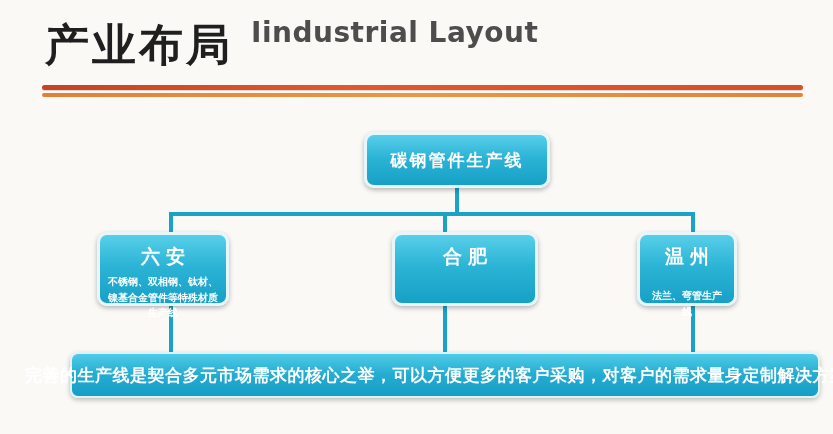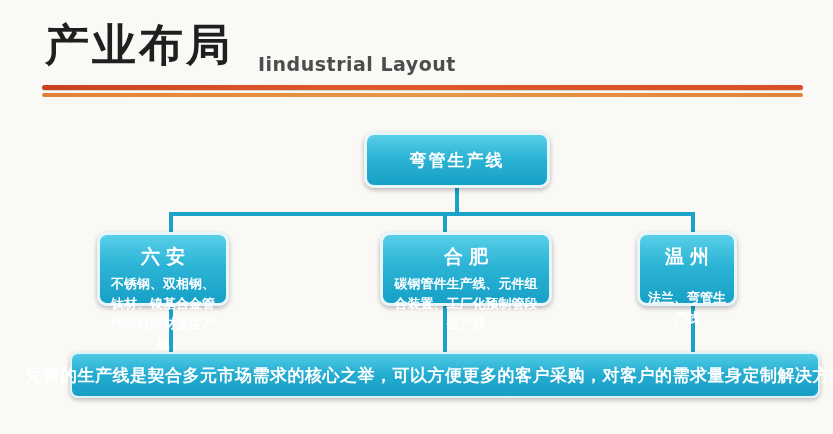--- a/index.html
+++ b/index.html
@@ -13,32 +13,32 @@
     background: #faf9f6;
     overflow: hidden;
   }
 
   
   .header {
     position: absolute;
     left: 45px;
     top: 16px;
     display: flex;
-    align-items: flex-end;
-    gap: 25px;
+    align-items: flex-start;
+    gap: 18px;
     white-space: nowrap;
   }
   .title-cn {
     font-size: 44px;
     font-weight: bold;
     color: #1f1f1f;
     letter-spacing: 3px;
   }
   .title-en {
-    font-size: 19px;
+    font-size: 28px;
     font-weight: bold;
     color: #4d4d4d;
     letter-spacing: 0.5px;
   }
 
   
   .divider {
     position: absolute;
     left: 42px;
     right: 30px;
@@ -91,28 +91,28 @@
     height: 74px;
     padding-top: 9px;
   }
   .child-node .city {
     font-size: 19px;
     font-weight: bold;
     letter-spacing: 6px;
     text-indent: 6px; 
   }
   .child-node .desc {
-    font-size: 13px;
+    font-size: 10px;
     line-height: 1.55;
     margin-top: 4px;
     padding: 0 8px;
     font-weight: bold;
   }
   .child-luan    { left: 97px; width: 132px; }
-  .child-hefei   { left: 380px; width: 172px; }
+  .child-hefei   { left: 392px; width: 146px; }
   .child-wenzhou { left: 637px; width: 100px; }
   .child-wenzhou .desc { margin-top: 18px; }
 
   
   .summary-bar {
     position: absolute;
     left: 70px;
     top: 352px;
     width: 750px;
     height: 46px;
@@ -148,31 +148,30 @@
   <div class="line" style="left:455px; top:188px; width:4px; height:26px;"></div>
   <div class="line" style="left:169px; top:212px; width:526px; height:4px;"></div>
   <div class="line" style="left:169px; top:214px; width:4px; height:20px;"></div>
   <div class="line" style="left:443px; top:214px; width:4px; height:20px;"></div>
   <div class="line" style="left:691px; top:214px; width:4px; height:20px;"></div>
   <div class="line" style="left:169px; top:304px; width:4px; height:50px;"></div>
   <div class="line" style="left:443px; top:304px; width:4px; height:50px;"></div>
   <div class="line" style="left:691px; top:304px; width:4px; height:50px;"></div>
 
   <div class="node root-node">
-    <span>弯管生产线</span>
+    <span>碳钢管件生产线</span>
   </div>
 
   <div class="node child-node child-luan">
     <div class="city">六安</div>
     <div class="desc">不锈钢、双相钢、钛材、镍基合金管件等特殊材质生产线</div>
   </div>
 
   <div class="node child-node child-hefei">
     <div class="city">合肥</div>
-    <div class="desc">碳钢管件生产线、元件组合装置、工厂化预制管段生产线</div>
   </div>
 
   <div class="node child-node child-wenzhou">
     <div class="city">温州</div>
     <div class="desc">法兰、弯管生产线</div>
   </div>
 
   <div class="summary-bar">
     <span>完善的生产线是契合多元市场需求的核心之举，可以方便更多的客户采购，对客户的需求量身定制解决方案。</span>
   </div>

